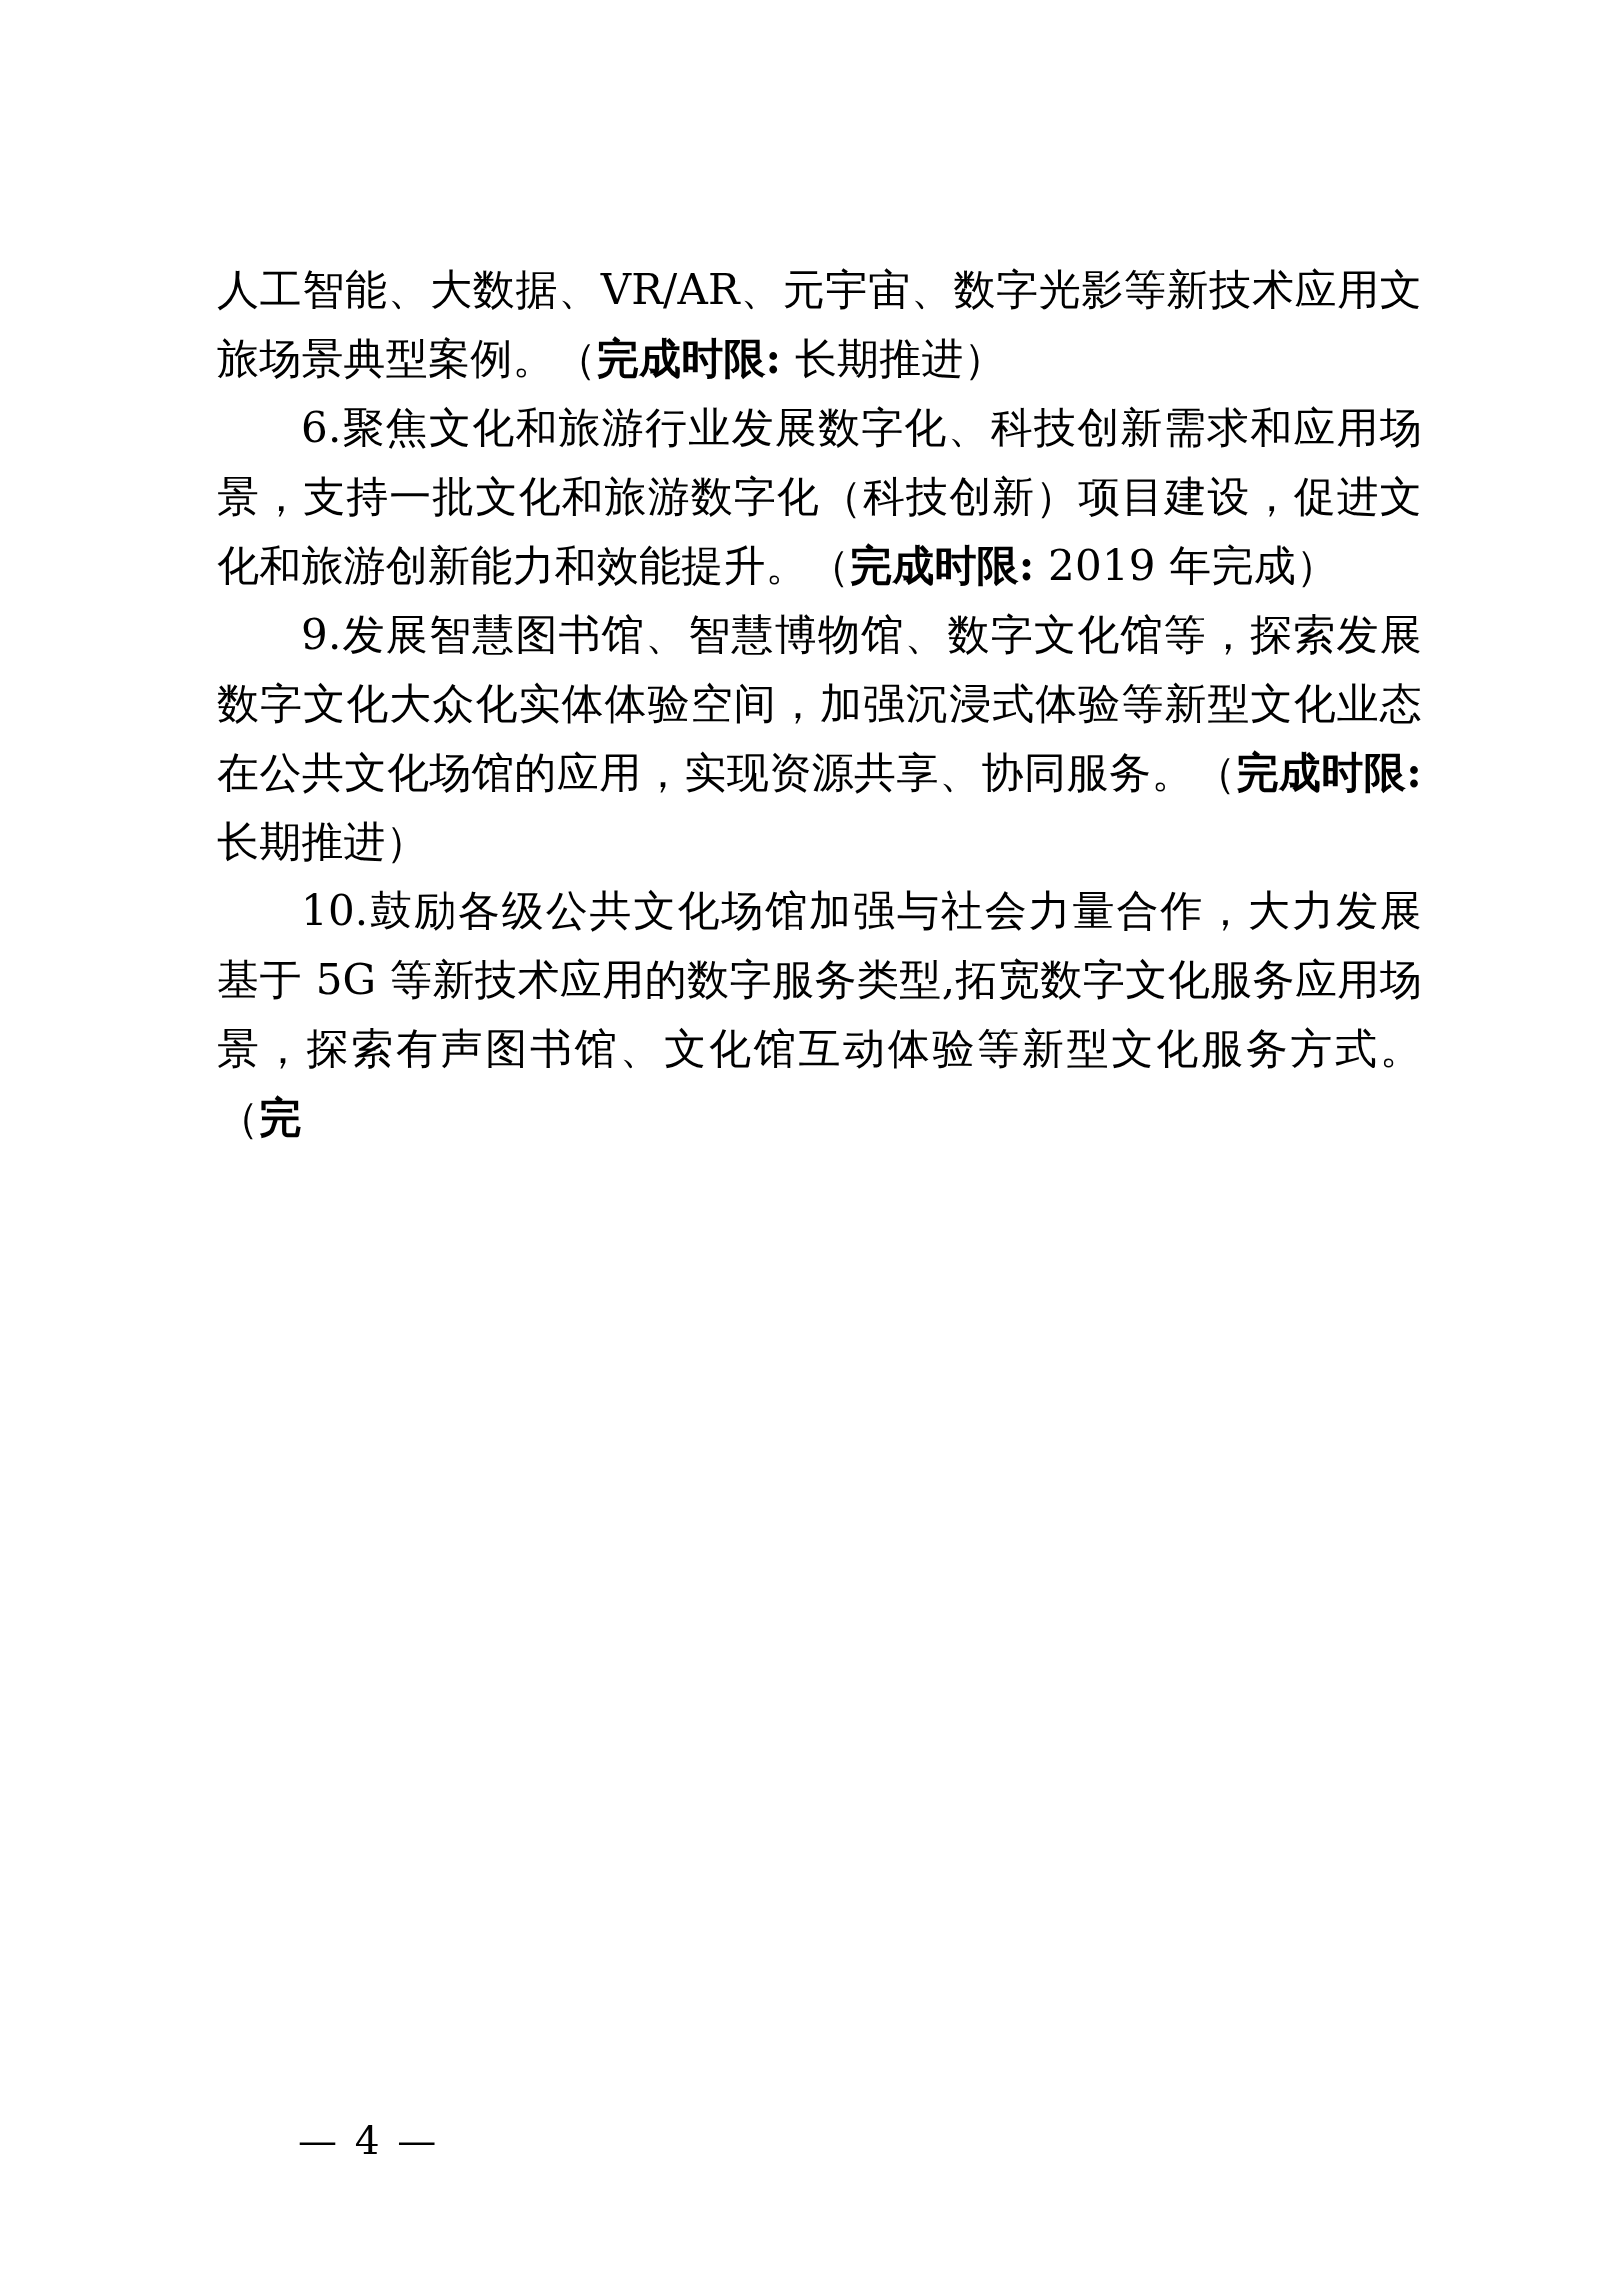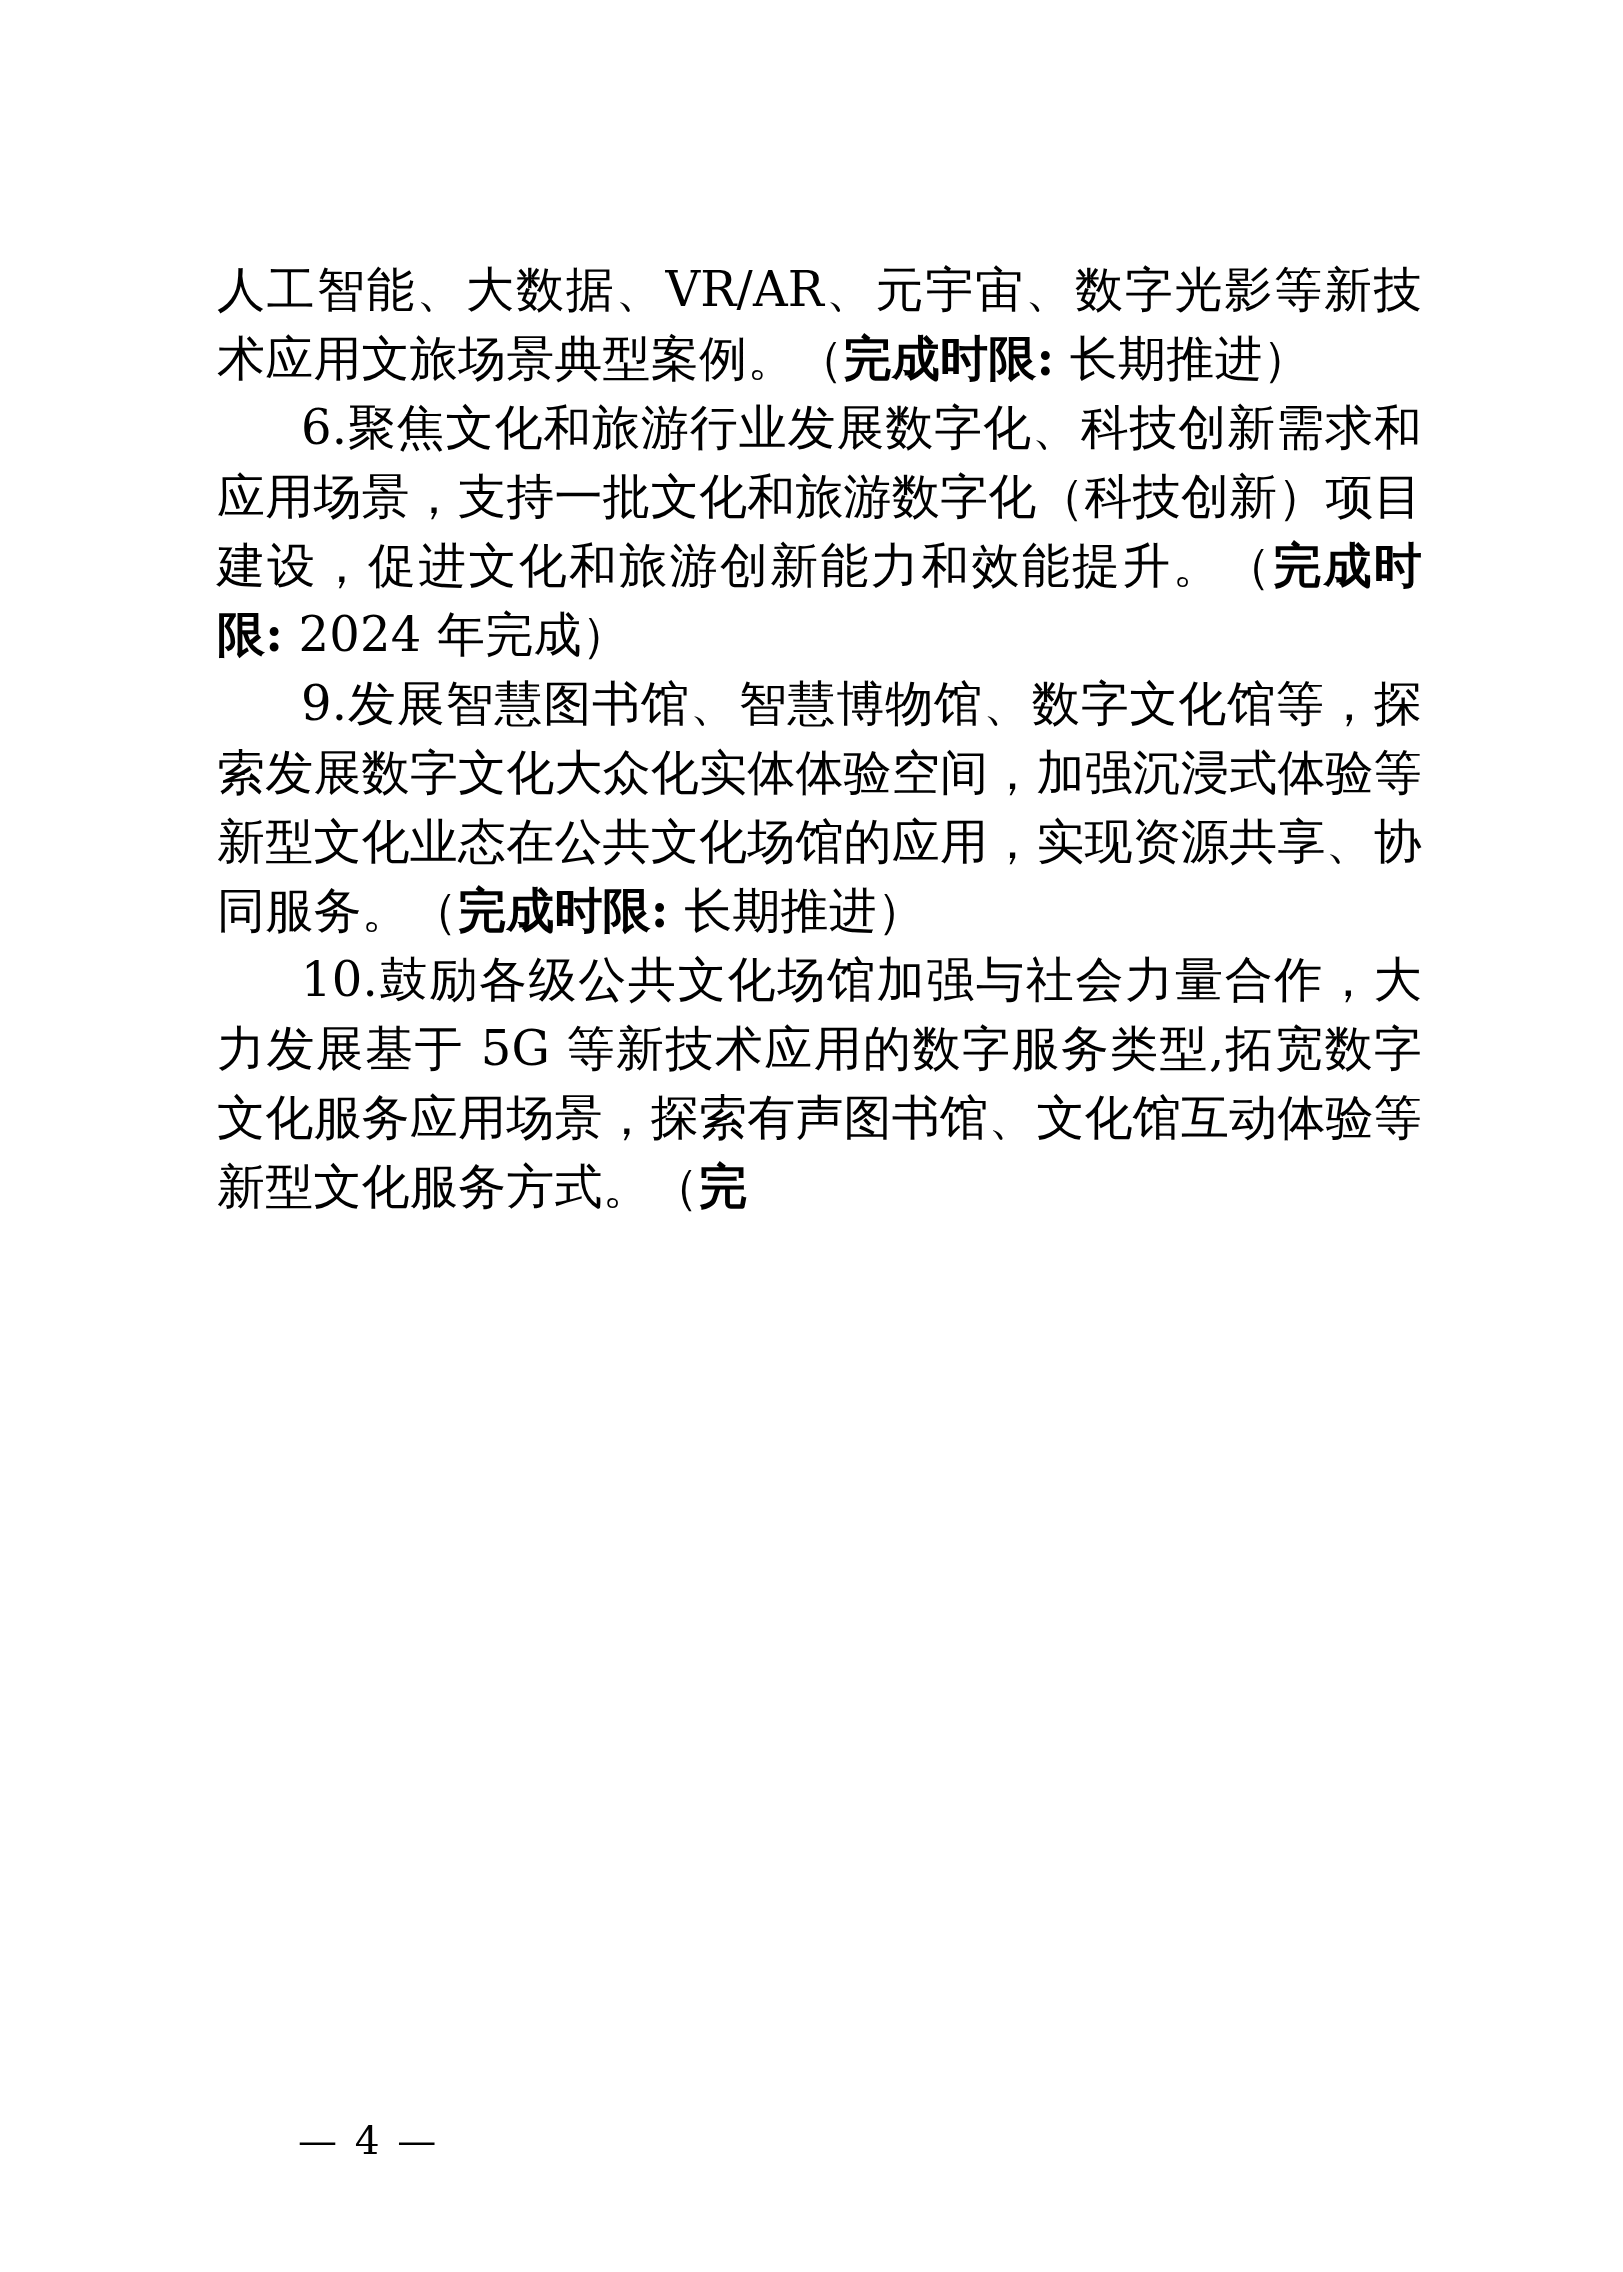--- a/index.html
+++ b/index.html
@@ -18,21 +18,21 @@
     background: #ffffff;
     overflow: hidden;
   }
   #content {
     position: absolute;
     left: 217px;
     top: 255px;
     width: 1205px;
   }
   .para {
-    font-size: 48px;
+    font-size: 42px;
     line-height: 69px;
     text-align: justify;
     text-align-last: left;
     text-justify: inter-character;
     letter-spacing: 0.2px;
     margin: 0 0 0 0;
     word-break: break-all;
     font-weight: 400;
   }
   .para.indent {
@@ -52,21 +52,21 @@
     letter-spacing: 2.7px;
   }
 </style>
 </head>
 <body>
 
 <div id="page">
 
   <div id="content">
       <p class="para"><span>人工智能、大数据、VR/AR、元宇宙、数字光影等新技术应用文旅场景典型案例。（</span><span class="b">完成时限:</span><span> 长期推进）</span></p>
-      <p class="para indent"><span>6.聚焦文化和旅游行业发展数字化、科技创新需求和应用场景，支持一批文化和旅游数字化（科技创新）项目建设，促进文化和旅游创新能力和效能提升。（</span><span class="b">完成时限:</span><span> 2024 年完成）</span></p>
+      <p class="para indent"><span>6.聚焦文化和旅游行业发展数字化、科技创新需求和应用场景，支持一批文化和旅游数字化（科技创新）项目建设，促进文化和旅游创新能力和效能提升。（</span><span class="b">完成时限:</span><span> 2019 年完成）</span></p>
       <p class="para indent"><span>9.发展智慧图书馆、智慧博物馆、数字文化馆等，探索发展数字文化大众化实体体验空间，加强沉浸式体验等新型文化业态在公共文化场馆的应用，实现资源共享、协同服务。（</span><span class="b">完成时限:</span><span> 长期推进）</span></p>
       <p class="para indent"><span>10.鼓励各级公共文化场馆加强与社会力量合作，大力发展基于 5G 等新技术应用的数字服务类型,拓宽数字文化服务应用场景，探索有声图书馆、文化馆互动体验等新型文化服务方式。（</span><span class="b">完</span></p>
     </div>
 
   <div id="footer">— 4 —</div>
 
 </div>
 
 
 </body></html>

